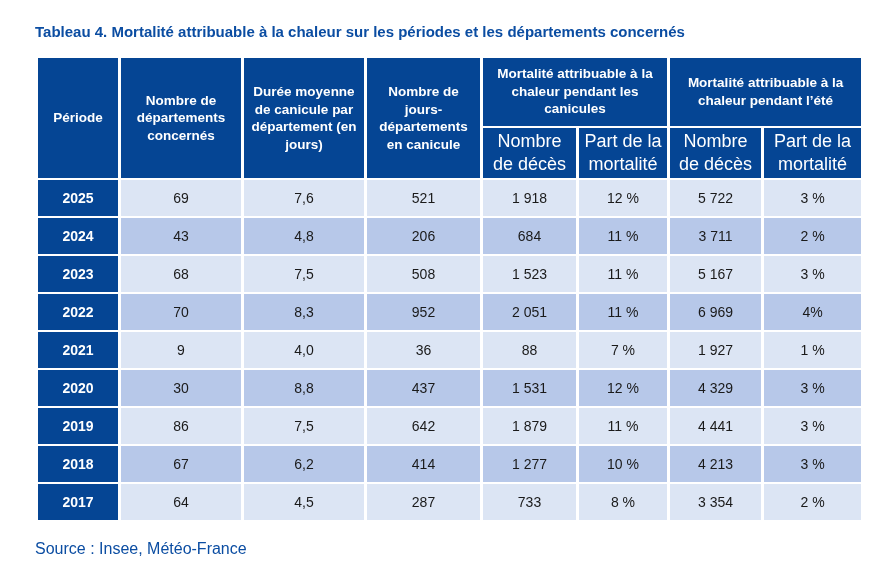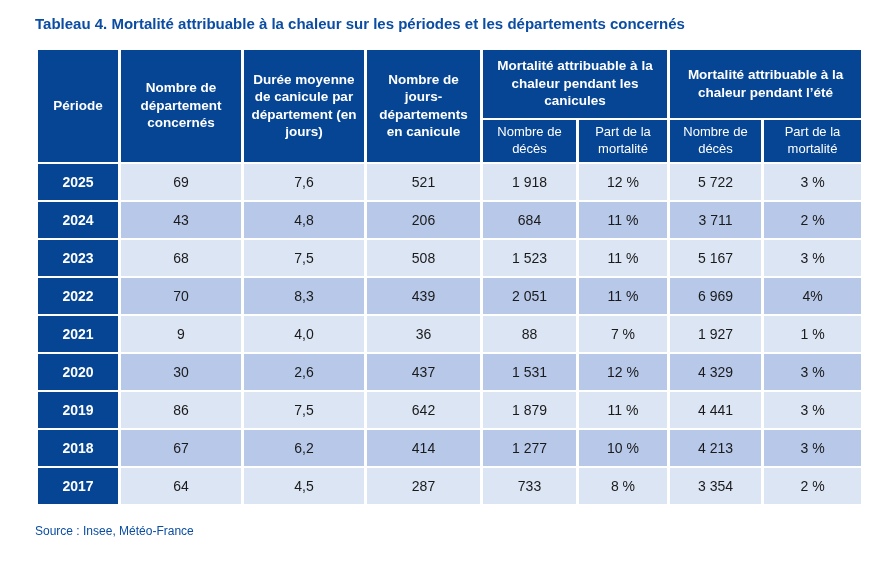--- a/index.html
+++ b/index.html
@@ -8,21 +8,21 @@
     --row-alt:#B7C8E9;
     --title:#0B4DA2;
     --cell-text:#1A1A1A;
   }
   *{box-sizing:border-box;}
   html,body{margin:0;padding:0;background:#ffffff;}
   body{
     width:871px;height:586px;overflow:hidden;
     font-family:"Liberation Sans","DejaVu Sans",sans-serif;
   }
-  .page{padding:14px 16px 0 35px;}
+  .page{padding:22px 16px 0 35px;}
   .title{
     color:var(--title);
     font-weight:bold;
     font-size:15px;
     line-height:1.38;
     margin-bottom:13px;
   }
   .title span{display:block;}
   table{
     border-collapse:separate;
@@ -38,38 +38,38 @@
   }
   thead th{
     background:var(--header-bg);
     color:#ffffff;
     font-weight:bold;
     font-size:13.5px;
     line-height:1.3;
   }
   thead tr.row-group{height:68px;}
   thead tr.row-sub{height:42px;}
-  thead tr.row-sub th{font-weight:normal;font-size:13px;}
+  thead tr.row-sub th{font-weight:normal;font-size:18px;}
   tbody th.year{
     background:var(--header-bg);
     color:#ffffff;
     font-weight:bold;
     font-size:14px;
     height:24px;
   }
   tbody td{
     background:var(--row-light);
     color:var(--cell-text);
     font-size:14px;
     height:36px;
   }
   tbody tr.alt td{background:var(--row-alt);}
   .source{
     color:var(--title);
-    font-size:12px;
+    font-size:16px;
     margin-top:18px;
   }
 </style>
 </head>
 <body>
 
 <div class="page">
 
   <div class="title">
     <span>Tableau 4. Mortalité attribuable à la chaleur sur les périodes et les départements concernés</span>
@@ -82,21 +82,21 @@
         <col style="width:120px">
         <col style="width:113px">
       <col style="width:93px">
         <col style="width:88px">
         <col style="width:91px">
         <col style="width:97px">
     </colgroup>
     <thead>
       <tr class="row-group">
         <th rowspan="2">Période</th>
-        <th rowspan="2">Nombre de département concernés</th>
+        <th rowspan="2">Nombre de départements concernés</th>
         <th rowspan="2">Durée moyenne de canicule par département (en jours)</th>
         <th rowspan="2">Nombre de jours-départements en canicule</th>
         <th colspan="2">Mortalité attribuable à la chaleur pendant les canicules</th>
         <th colspan="2">Mortalité attribuable à la chaleur pendant l’été</th>
       </tr>
       <tr class="row-sub">
         <th>Nombre de décès</th>
         <th>Part de la mortalité</th>
         <th>Nombre de décès</th>
         <th>Part de la mortalité</th>
@@ -130,40 +130,40 @@
           <td>508</td>
           <td>1 523</td>
           <td>11 %</td>
           <td>5 167</td>
           <td>3 %</td>
         </tr>
         <tr class="alt">
           <th class="year">2022</th>
           <td>70</td>
           <td>8,3</td>
-          <td>439</td>
+          <td>952</td>
           <td>2 051</td>
           <td>11 %</td>
           <td>6 969</td>
           <td>4%</td>
         </tr>
         <tr>
           <th class="year">2021</th>
           <td>9</td>
           <td>4,0</td>
           <td>36</td>
           <td>88</td>
           <td>7 %</td>
           <td>1 927</td>
           <td>1 %</td>
         </tr>
         <tr class="alt">
           <th class="year">2020</th>
           <td>30</td>
-          <td>2,6</td>
+          <td>8,8</td>
           <td>437</td>
           <td>1 531</td>
           <td>12 %</td>
           <td>4 329</td>
           <td>3 %</td>
         </tr>
         <tr>
           <th class="year">2019</th>
           <td>86</td>
           <td>7,5</td>

